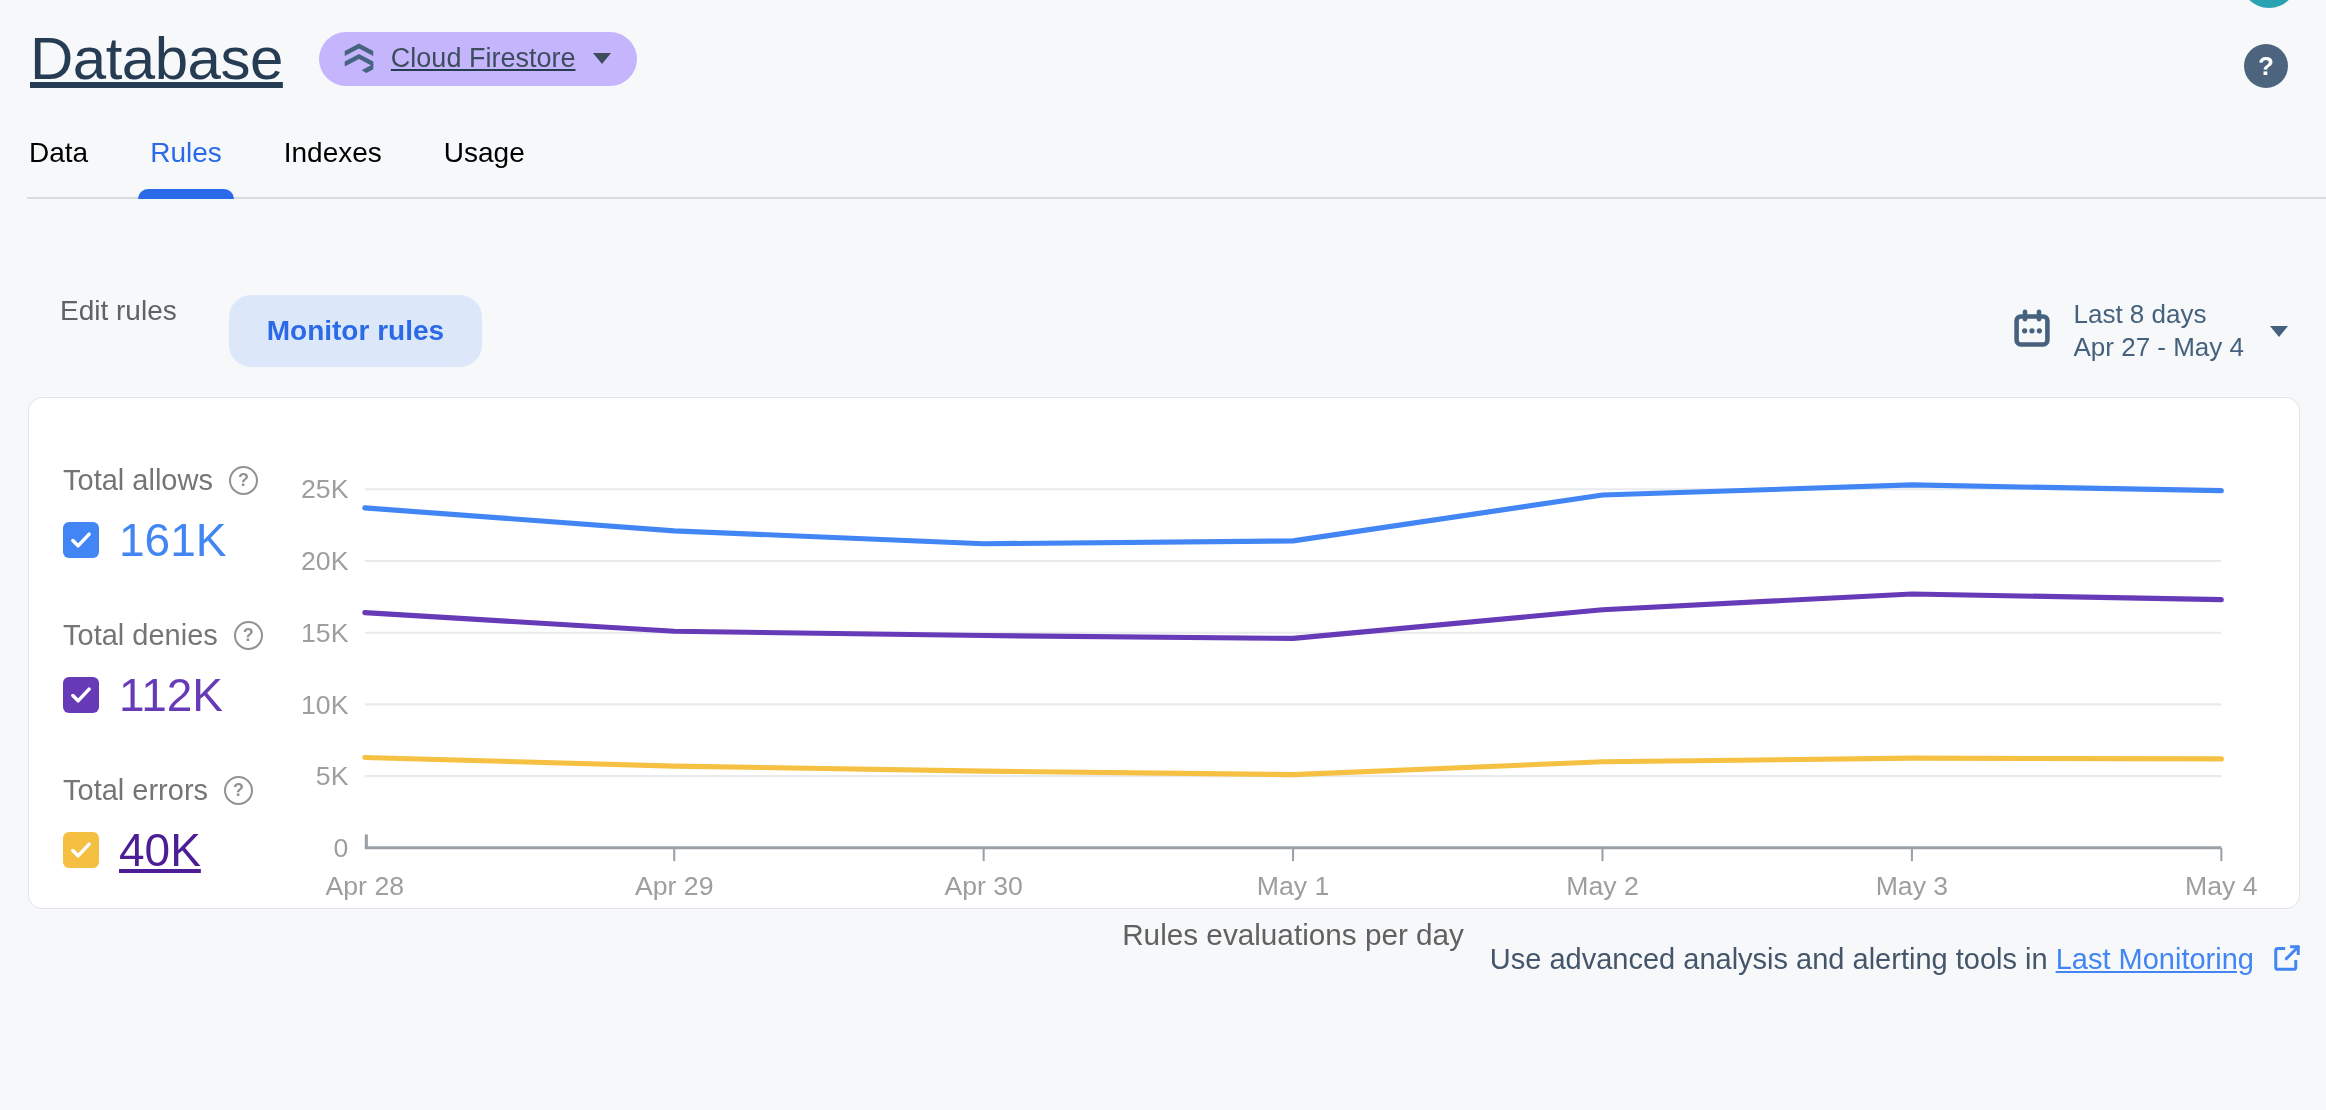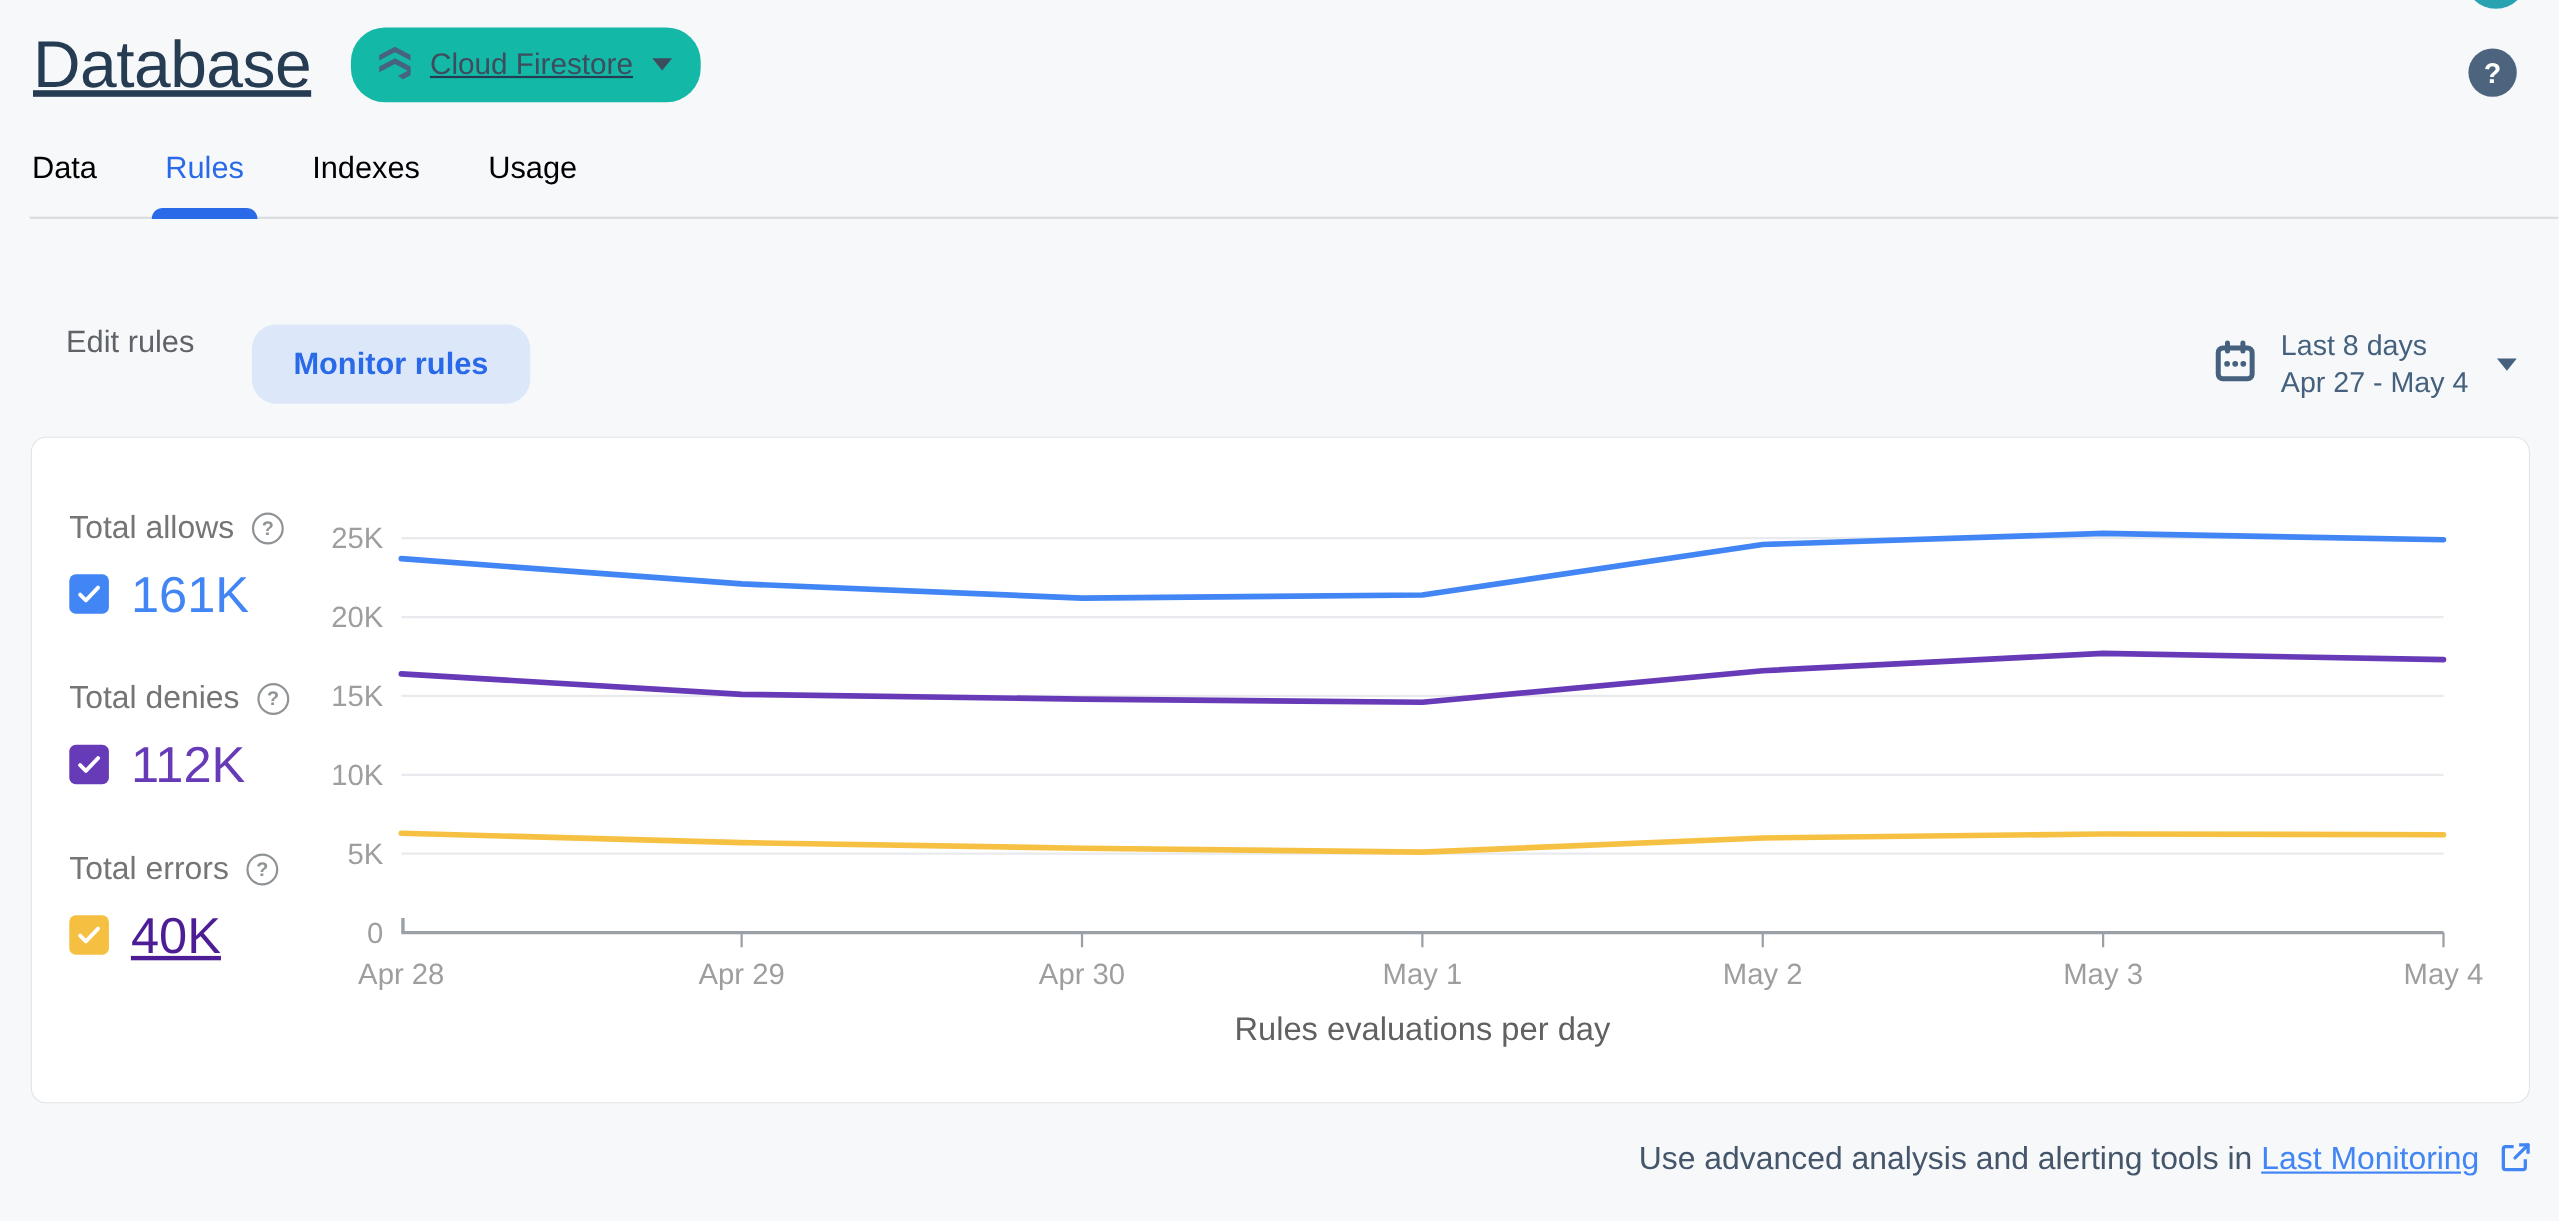--- a/index.html
+++ b/index.html
@@ -3,22 +3,22 @@
 <meta charset="utf-8">
 <style>
   * { margin:0; padding:0; box-sizing:border-box; }
   html,body { width:2326px; height:1110px; overflow:hidden;
     font-family:"Liberation Sans", sans-serif; background:#f6f8fa; color:#253c52; }
 
   
   .header { position:relative; padding:24px 0 0 30px; }
   .header-row { display:flex; align-items:center; gap:36px;text-decoration:underline; }
   .page-title { font-size:60px; font-weight:500; color:#253c52; letter-spacing:-0.5px; }
-  .product-chip { display:inline-flex; align-items:center; gap:14px; height:68px;
-    padding:0 26px 0 22px; border-radius:31px; background:#14b8a6; cursor:pointer; }
+  .product-chip { display:inline-flex; align-items:center; gap:14px; height:54px;
+    padding:0 26px 0 22px; border-radius:31px; background:#c4b5fd; cursor:pointer; }
   .product-chip .chip-label { font-size:27px; color:#3e4d5e; }
   .caret { width:0; height:0; border-left:9px solid transparent; border-right:9px solid transparent;
     border-top:11px solid #3e4d5e; margin-left:4px; }
   .avatar-sliver { position:absolute; top:-52px; right:28px; width:58px; height:60px;
     border-radius:50%; background:#29a3b1; }
   .help-fab { position:absolute; top:44px; right:38px; width:44px; height:44px; border-radius:50%;
     background:#4d647f; color:#fff; font-size:26px; font-weight:bold; display:flex;
     align-items:center; justify-content:center; cursor:pointer; }
 
   
@@ -34,21 +34,21 @@
   .text-btn { font-size:28px; font-weight:500; color:#5f6368; cursor:pointer; }
   .pill-btn { margin-left:52px; padding:20px 38px; border-radius:22px; background:#dce8fa;
     color:#2a6ae8; font-size:28px; font-weight:700; cursor:pointer; }
   .spacer { flex:1; }
   .date-range { display:flex; align-items:center; gap:20px; cursor:pointer; }
   .date-lines { font-size:26px; color:#45617d; line-height:33px; }
   .date-range .caret { border-top-color:#45617d; margin-left:6px; }
 
   
   .card { display:flex; margin:30px 26px 0 28px; background:#fff;
-    border:1px solid #e1e4e8; border-radius:14px; height:606px; }
+    border:1px solid #e1e4e8; border-radius:14px; height:512px; }
   .legend { width:262px; flex-shrink:0; padding:66px 0 0 34px; }
   .legend-item { margin-bottom:52px; }
   .legend-label-row { display:flex; align-items:center; gap:16px; }
   .legend-label { font-size:29px; color:#757575; }
   .help-ring { width:29px; height:29px; border-radius:50%; border:2.5px solid #8f9396;
     color:#8f9396; font-size:18px; font-weight:bold; display:flex; align-items:center;
     justify-content:center; cursor:pointer; }
   .legend-value-row { display:flex; align-items:center; gap:20px; margin-top:16px; }
   .checkbox { width:36px; height:36px; border-radius:6px; display:flex; align-items:center;
     justify-content:center; cursor:pointer; }

